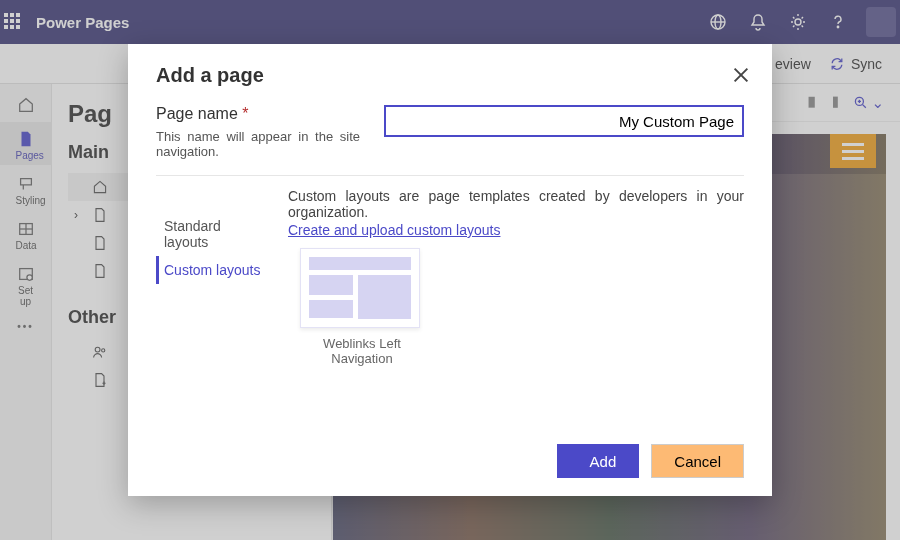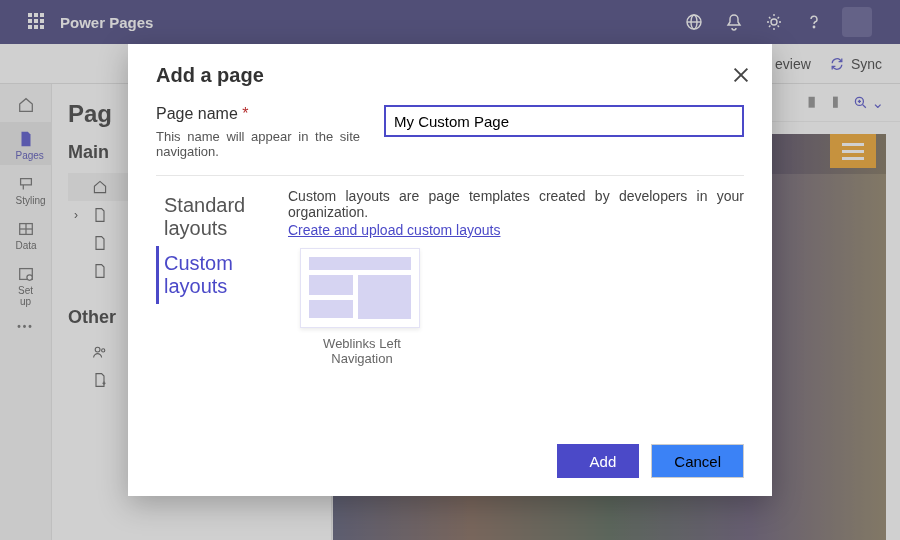--- a/index.html
+++ b/index.html
@@ -1,19 +1,19 @@
 <!DOCTYPE html>
 <html><head>
 <meta charset="utf-8">
 <style>
   * { box-sizing: border-box; }
   html, body { margin:0; padding:0; font-family: "Segoe UI", Arial, sans-serif; font-size:14px; color:#333; }
   body { width:900px; height:540px; overflow:hidden; background:#f3f3f3; position:relative; }
   
-  .top-bar { background:#3d3a77; height:44px; display:flex; align-items:center; padding:0 28px; color:#fff; }
+  .top-bar { background:#3d3a77; height:44px; display:flex; align-items:center; padding:0 4px; color:#fff; }
   .waffle { width:18px; height:18px; display:grid; grid-template-columns:repeat(3,4px); grid-template-rows:repeat(3,4px); gap:2px; margin-right:14px; }
   .waffle span { background:#fff; }
   .app-title { font-size:15px; font-weight:600; }
   .top-spacer { flex:1; }
   .top-icon { width:20px; height:20px; margin:0 10px; display:flex; align-items:center; justify-content:center; color:#fff; }
   .avatar { width:30px; height:30px; border-radius:4px; background:#5a5790; margin-left:8px; }
   
   .action-bar { background:#fff; border-bottom:1px solid #e1e1e1; height:40px; display:flex; align-items:center; justify-content:flex-end; padding:0 18px; gap:18px; font-size:14px; color:#333; }
   .action-item { display:flex; align-items:center; gap:6px; }
   
@@ -42,41 +42,41 @@
   .modal h2 { margin:0 0 18px; font-size:20px; font-weight:600; }
   .close-x { position:absolute; right:22px; top:22px; width:18px; height:18px; cursor:pointer; }
   .close-x::before, .close-x::after { content:""; position:absolute; left:8px; top:0; width:2px; height:18px; background:#444; }
   .close-x::before{ transform:rotate(45deg);} .close-x::after{ transform:rotate(-45deg);}
   .form-row { display:flex; gap:24px; }
   .label-col { width:216px; }
   .label-col label { font-size:16px; color:#333; }
   .req { color:#b52e2e; }
   .help-txt { font-size:13px; color:#555; margin-top:6px; text-align:justify;}
   .input-col { flex:1; }
-  .txt { width:360px; height:32px; border:2px solid #4b49c8; padding:0 8px; font-size:15px; outline:none;}
+  .txt { width:360px; height:32px; border:2px solid #4b49c8; padding:0 8px; font-size:15px; outline:none;text-align:right;}
   .chk-row { display:flex; align-items:center; gap:8px; margin-top:12px;}
   .chk { width:18px; height:18px; background:#4b49c8; display:flex; align-items:center; justify-content:center;}
   .chk svg { width:12px; height:12px; }
   hr.sep { border:none; border-top:1px solid #e6e6e6; margin:16px 0 12px;}
   .layout-row { display:flex; gap:12px; }
-  .layout-tabs { width:120px; font-size:20px; }
+  .layout-tabs { width:120px; font-size:14px;margin-top:24px; }
   .layout-tabs div { padding:6px 8px; color:#555; cursor:pointer;}
   .layout-tabs div.active { color:#4b49c8; border-left:3px solid #4b49c8; padding-left:5px;}
   .layout-body { flex:1; font-size:14px; color:#444; }
   .layout-desc { text-align:justify; margin-bottom:2px;}
   .link { color:#4b49c8; text-decoration:underline; cursor:pointer;}
   .layout-grid { margin-top:10px;padding-left:12px; }
   .layout-card { width:124px; text-align:center; font-size:13px; color:#666;}
   .layout-thumb { width:120px; height:80px; border:1px solid #e3e2f5; box-shadow:0 2px 4px rgba(0,0,0,.08); background:#fff; padding:8px; display:flex; flex-direction:column; gap:5px; margin-bottom:8px;}
   .thumb-a{ width:102px; height:16px; background:#d6d4f2;}
   .thumb-row{display:flex; gap:5px;}
   .thumb-b{width:44px; height:20px; background:#d6d4f2;} .thumb-c{width:54px; height:44px; background:#d6d4f2;}
   .thumb-d{width:44px; height:18px; background:#d6d4f2;}
   .modal-footer { position:absolute; right:28px; bottom:18px; display:flex; gap:12px;}
-  .btn { height:34px; padding:0 22px; font-size:15px; border:1px solid #ccc; background:#3b82f6; cursor:pointer;}
+  .btn { height:34px; padding:0 22px; font-size:15px; border:1px solid #ccc; background:#fdba74; cursor:pointer;}
   .btn.primary { background:#4b49c8; border-color:#4b49c8; color:#fff;padding-left:32px;}
   .zoom-icon{color:#4b49c8; font-size:15px; display:flex; align-items:center; gap:2px;}
 </style>
 </head>
 <body>
 
 <div class="top-bar">
   <div class="waffle">
     <span></span>
       <span></span>

